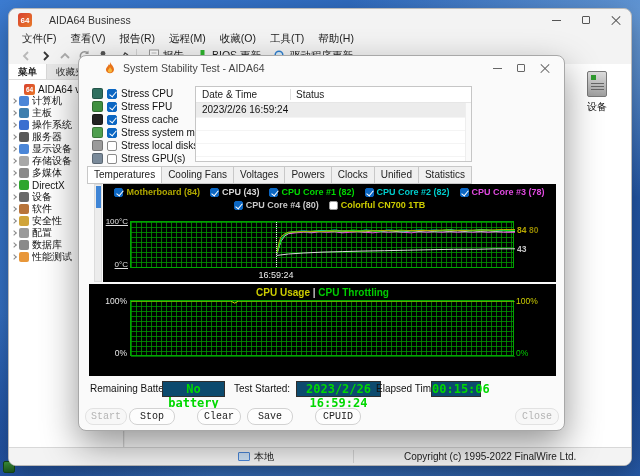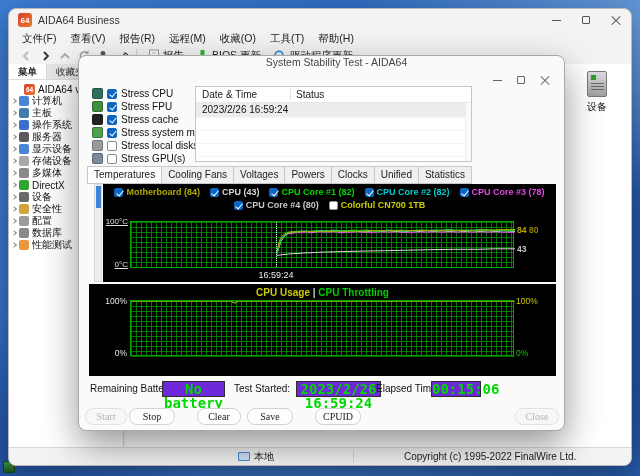--- a/index.html
+++ b/index.html
@@ -16,21 +16,21 @@
   
   .desktop-icon { position:absolute; left:3px; top:461px; width:12px; height:12px; border-radius:2px;
     background:linear-gradient(#3f9a3f,#1e5c1e); border:1px solid #164a16; z-index:1; }
   
   .main-window { position:absolute; left:8px; top:8px; width:624px; height:458px; background:#f3f3f3;
     border:1px solid #b9b9b9; border-radius:8px; overflow:hidden; z-index:2;
     box-shadow:0 10px 28px rgba(0,0,0,.35); }
   .titlebar { height:22px; display:flex; align-items:center; padding-left:9px; }
   .app-logo { width:14px; height:14px; border-radius:3px; background:linear-gradient(135deg,#d8402f,#e87a2a);
     color:#fff; font-size:8px; font-weight:bold; display:flex; align-items:center; justify-content:center; }
-  .app-title { font-size:10.5px; color:#333; margin-left:6px; }
+  .app-title { font-size:10.5px; color:#333; margin-left:17px; }
   .win-ctrls { margin-left:auto; display:flex; height:22px; }
   .wc { width:30px; height:22px; display:flex; align-items:center; justify-content:center; }
   .ic-min { width:9px; height:1px; background:#555; }
   .ic-max { width:8px; height:8px; border:1px solid #555; border-radius:1px; }
   .ic-x { position:relative; width:10px; height:10px; }
   .ic-x::before,.ic-x::after { content:""; position:absolute; left:-1px; top:4.5px; width:12px; height:1.2px; background:#555; }
   .ic-x::before { transform:rotate(45deg);} .ic-x::after { transform:rotate(-45deg);}
   .menubar { height:16px; display:flex; align-items:center; padding-left:6px; font-size:10.5px; color:#222; }
   .menu-item { padding:0 7px; cursor:default; }
   .toolbar { height:18px; display:flex; align-items:center; padding-left:8px; border-bottom:1px solid #dedede; background:#f3f3f3; }
@@ -59,21 +59,21 @@
   .dev-label { font-size:10px; color:#111; margin-top:3px; }
   
   .statusbar { position:absolute; left:0; right:0; bottom:0; height:18px; background:#f3f3f3; border-top:1px solid #d8d8d8; font-size:10px; color:#222; }
   .sb-loc { position:absolute; left:229px; top:0; height:17px; display:flex; align-items:center; gap:4px; }
   .mon-ic { width:12px; height:9px; background:#cfe3f7; border:1px solid #4a86d8; border-radius:1px; }
   .sb-div { position:absolute; left:344px; top:2px; bottom:2px; width:1px; background:#d4d4d4; }
   .sb-copy { position:absolute; left:352px; line-height:17px;margin-left:43px; }
   
   .dialog { position:absolute; left:78px; top:55px; width:487px; height:376px; background:#fafafa;
     border:1px solid #a8a8a8; border-radius:8px; z-index:10; box-shadow:0 14px 36px rgba(0,0,0,.42); overflow:hidden; }
-  .dlg-titlebar { height:24px; display:flex; align-items:center; padding-left:24px;flex-direction:column; }
+  .dlg-titlebar { height:24px; display:flex; align-items:center; padding-left:24px; }
   .dlg-title { font-size:10.5px; color:#444; margin-left:6px; }
   .dlg-ctrls { margin-left:auto; display:flex; gap:10px; padding-right:12px; }
   .dc { width:14px; height:24px; display:flex; align-items:center; justify-content:center; }
   .dc .ic-min,.dc .ic-x::before,.dc .ic-x::after { background:#666; }
   .dc .ic-max { border-color:#666; }
   
   .options { position:absolute; left:13px; top:31px; }
   .opt-row { height:13px; display:flex; align-items:center; gap:4px; }
   .dev-ic { width:11px; height:11px; border-radius:2px; border:1px solid rgba(0,0,0,.25); }
   .cb { width:10px; height:10px; border:1px solid #8a8a8a; background:#fff; border-radius:2px; position:relative; flex:0 0 auto; }
@@ -124,26 +124,26 @@
   .panel2 { left:10px; top:228px; width:467px; height:92px; }
   .u-title { position:absolute; top:3px; left:0; right:0; text-align:center; font-size:10px; font-weight:bold; color:#ccc; }
   .plot2 { left:41px; top:16px; width:384px; height:56px; }
   .ulab { position:absolute; font-size:8.5px; width:30px; }
   .ul-left { left:8px; text-align:right; color:#e8e8e8; }
   .ul-right { left:427px; text-align:left; }
   .ul-t { top:12px; } .ul-b { top:64px; }
   
   .status-row { position:absolute; left:0; top:325px; width:100%; height:16px; font-size:10px; color:#111; }
   .sf-label { position:absolute; line-height:16px; }
-  .lcd { position:absolute; height:16px; background:#6d28d9; color:#00d800; border:1px solid #2e2e2e;
-    font-family:"DejaVu Sans Mono", monospace; font-size:14px; font-weight:bold; text-align:center; line-height:14px; }
+  .lcd { position:absolute; height:16px; background:#0c4a6e; color:#00d800; border:1px solid #2e2e2e;
+    font-family:"DejaVu Sans Mono", monospace; font-size:12px; font-weight:bold; text-align:center; line-height:14px; }
   
   .btn-row { position:absolute; left:0; top:352px; width:100%; height:18px; }
   .dlg-btn { position:absolute; height:17px; background:#fdfdfd; border:1px solid #d2d2d2; border-radius:8px;
-    font-family:Liberation Serif, serif; font-size:10px; color:#222; }
+    font-family:Liberation Mono, monospace; font-size:10px; color:#222; }
   .dlg-btn:disabled { color:#b4b4b4; background:#f7f7f7; border-color:#e2e2e2; }
 </style>
 </head>
 <body>
 
 <div class="desktop-icon"></div>
 
 <div class="main-window">
   <div class="titlebar">
     <div class="app-logo">64</div>
@@ -277,20 +277,25 @@
   </div>
           <div class="tree-row">
     <span class="chev"></span>
     <span class="tree-ic" style="background: rgb(47, 165, 47);"></span>
     <span class="tree-label">DirectX</span>
   </div>
           <div class="tree-row">
     <span class="chev"></span>
     <span class="tree-ic" style="background: rgb(106, 106, 106);"></span>
     <span class="tree-label">设备</span>
+  </div>
+          <div class="tree-row">
+    <span class="chev"></span>
+    <span class="tree-ic" style="background: rgb(184, 116, 58);"></span>
+    <span class="tree-label">软件</span>
   </div>
           <div class="tree-row">
     <span class="chev"></span>
     <span class="tree-ic" style="background: rgb(208, 164, 58);"></span>
     <span class="tree-label">安全性</span>
   </div>
           <div class="tree-row">
     <span class="chev"></span>
     <span class="tree-ic" style="background: rgb(154, 154, 154);"></span>
     <span class="tree-label">配置</span>

